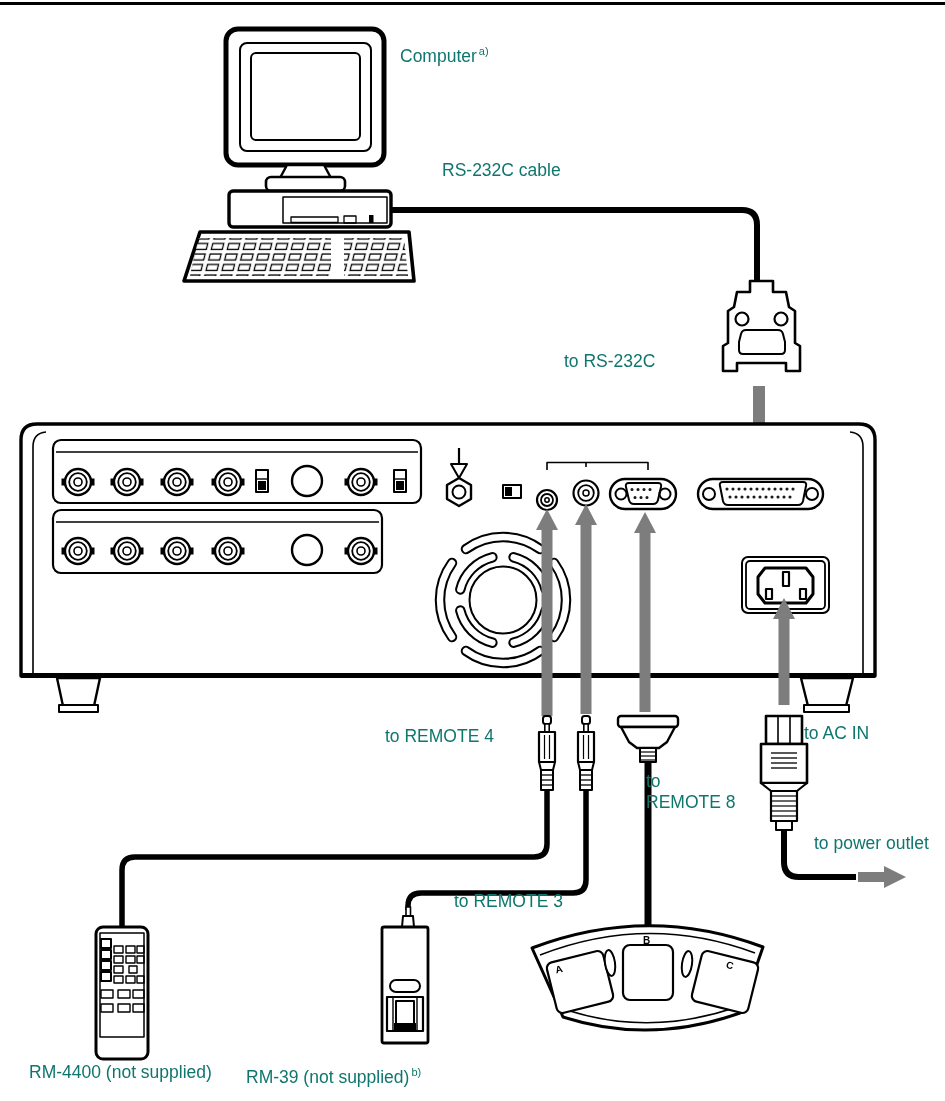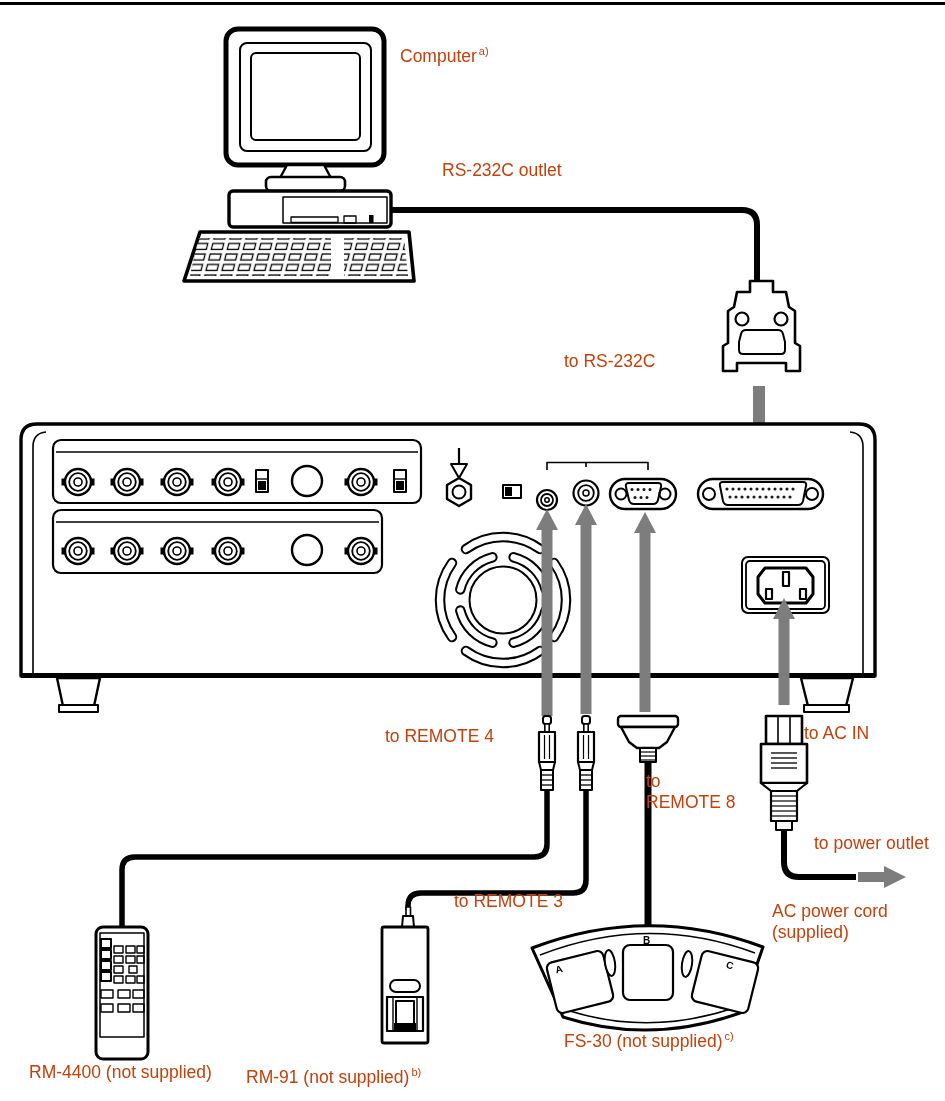--- a/index.html
+++ b/index.html
@@ -1,20 +1,20 @@
 <!DOCTYPE html>
 <html><head>
 <meta charset="utf-8">
 <style>
   html,body{margin:0;padding:0;background:#fff;}
   .page{position:relative;width:945px;height:1101px;background:#fff;overflow:hidden;
         font-family:"Liberation Sans","DejaVu Sans",sans-serif;}
   .top-rule{position:absolute;left:0;top:2px;width:945px;height:2.5px;background:#000;}
   .art{position:absolute;left:0;top:0;}
-  .lbl{position:absolute;font-size:17.5px;line-height:21px;color:#c2410c;white-space:nowrap;}
+  .lbl{position:absolute;font-size:17.5px;line-height:21px;color:#0f766e;white-space:nowrap;}
   .lbl sup{font-size:11px;margin-left:2px;}
   svg .sh{fill:#fff;stroke:#000;stroke-linejoin:round;}
   svg .ln{fill:none;stroke:#000;stroke-linejoin:round;}
   svg .fb{fill:#000;stroke:none;}
   svg .gray{fill:#7d7d7d;stroke:none;}
   svg .dot{fill:none;stroke:#1a1a1a;stroke-linecap:round;}
   svg .wcap{fill:none;stroke:#fff;stroke-linecap:round;}
   svg .bcap{fill:none;stroke:#000;stroke-linecap:round;}
   svg text.tag{font-family:"Liberation Sans","DejaVu Sans",sans-serif;font-size:10px;font-weight:bold;fill:#000;}
 </style>
@@ -277,40 +277,35 @@
       <rect x="387" y="997" width="36" height="34" class="ln" stroke-width="2.2"></rect>
       <line x1="393" y1="997" x2="393" y2="1031" class="ln" stroke-width="1.4"></line>
       <line x1="417" y1="997" x2="417" y2="1031" class="ln" stroke-width="1.4"></line>
       <rect x="396" y="1001" width="18" height="26" class="ln" stroke-width="2"></rect>
       <rect x="394" y="1023" width="22" height="7" class="fb"></rect>
     </g>
   </svg>
 
   <div class="lbl" style="left:400px;top:41px"><span>Computer</span><sup>a)</sup></div>
 
-  <div class="lbl" style="left:442px;top:160px">RS-232C outlet</div>
+  <div class="lbl" style="left:442px;top:160px">RS-232C cable</div>
 
   <div class="lbl" style="left:564px;top:351px">to RS-232C</div>
 
   <div class="lbl" style="left:385px;top:726px">to REMOTE 4</div>
 
   <div class="lbl" style="left:804px;top:723px">to AC IN</div>
 
   <div class="lbl" style="left:646px;top:771px">
     <div>to</div>
     <div>REMOTE 8</div>
   </div>
 
   <div class="lbl" style="left:814px;top:833px">to power outlet</div>
 
   <div class="lbl" style="left:454px;top:891px">to REMOTE 3</div>
 
-  <div class="lbl" style="left:772px;top:901px">
-    <div>AC power cord</div>
-    <div>(supplied)</div>
-  </div>
-
-  <div class="lbl" style="left:564px;top:1026px"><span>FS-30 (not supplied)</span><sup>c)</sup></div>
+
 
   <div class="lbl" style="left:29px;top:1062px">RM-4400 (not supplied)</div>
 
-  <div class="lbl" style="left:246px;top:1062px"><span>RM-91 (not supplied)</span><sup>b)</sup></div>
+  <div class="lbl" style="left:246px;top:1062px"><span>RM-39 (not supplied)</span><sup>b)</sup></div>
 </div>
 
 </body></html>

